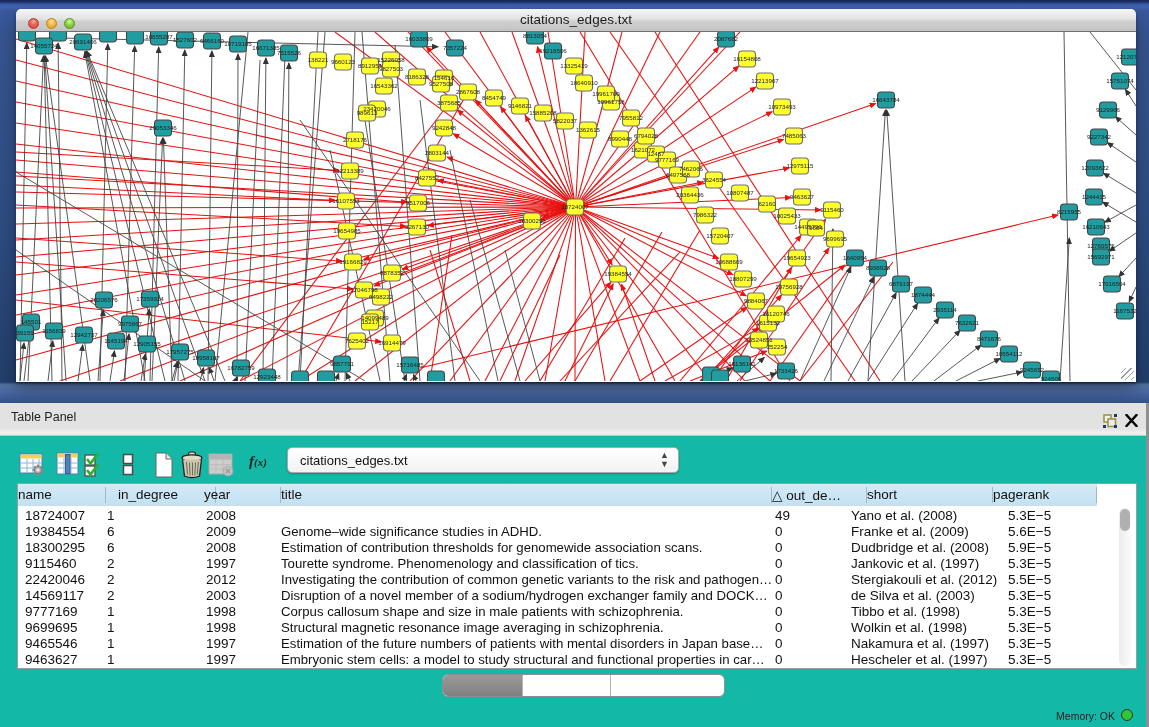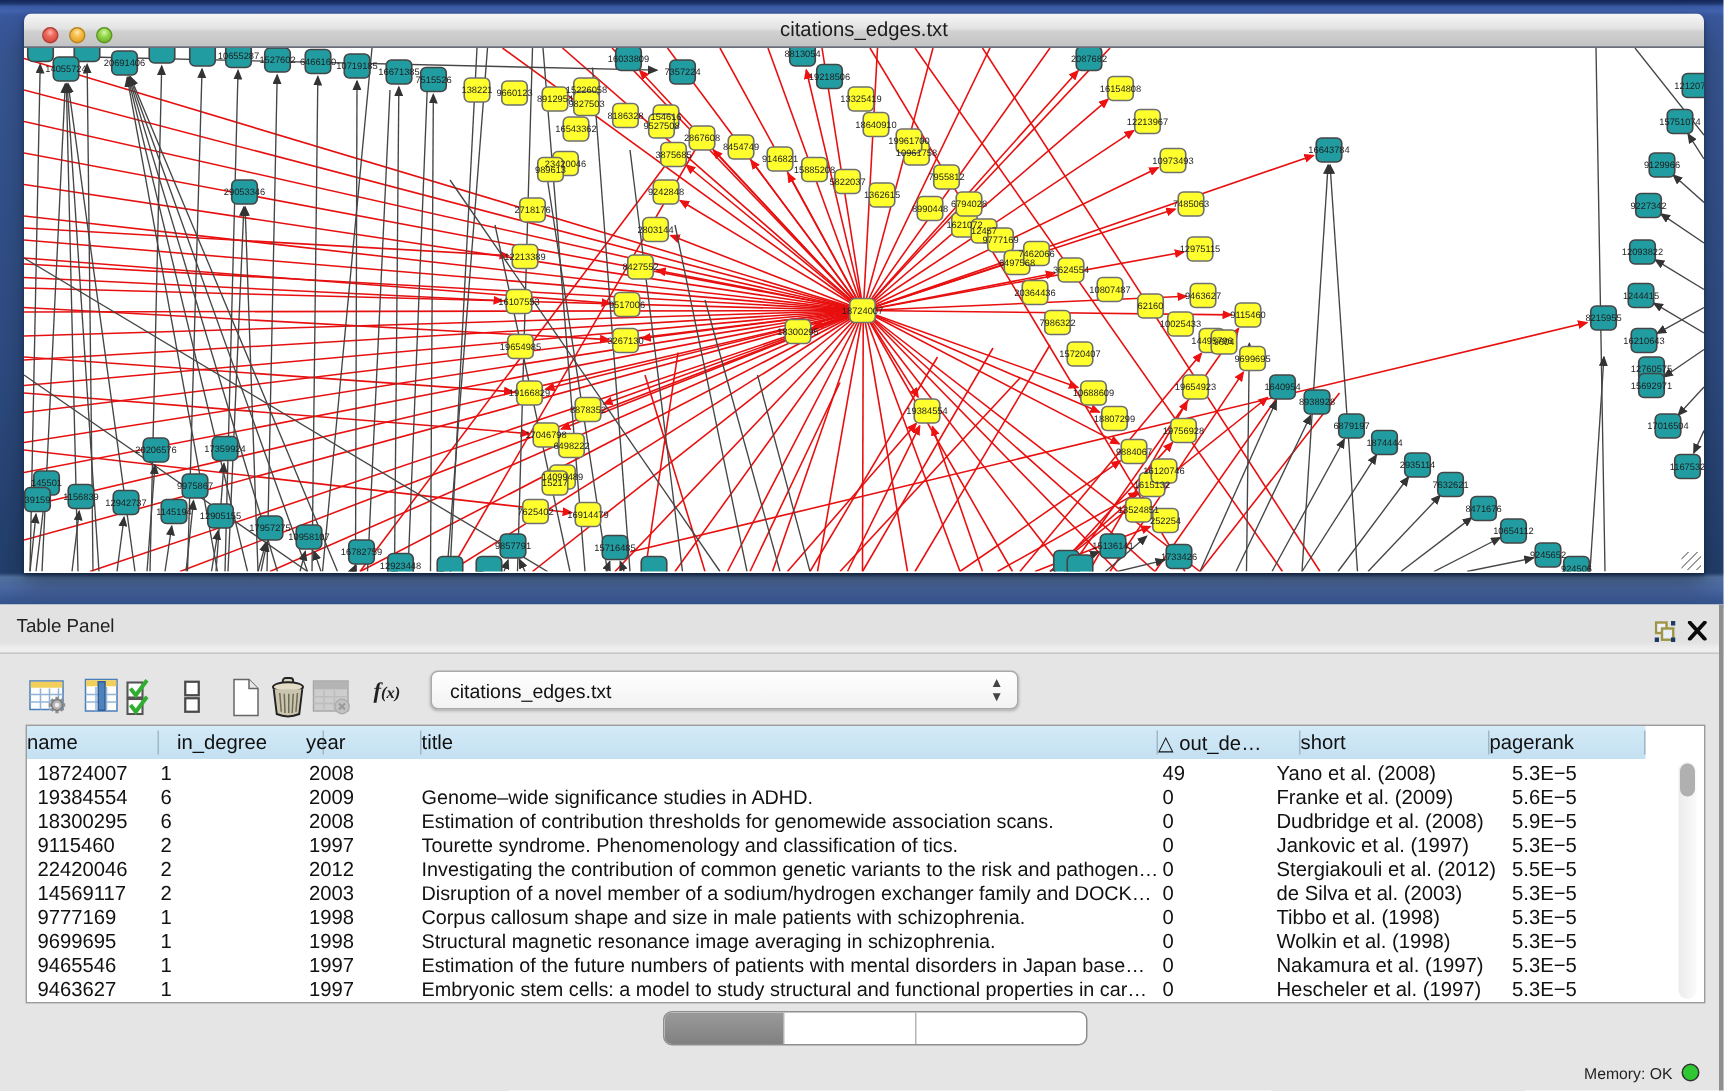--- a/index.html
+++ b/index.html
@@ -11,21 +11,21 @@
  background:linear-gradient(180deg,#f6f6f6 0%,#e3e3e3 45%,#d0d0d0 55%,#c3c3c3 100%);
  border-bottom:1px solid #6f6f6f;}
 #tbar .title{position:absolute;left:0;right:0;top:3px;text-align:center;font-size:13.5px;color:#1c1c1c;}
 .tl{position:absolute;top:9px;width:11px;height:11px;border-radius:50%;}
 #tl1{left:12px;background:radial-gradient(circle at 50% 30%,#ffb3ab 0%,#ec6a5e 35%,#d23f33 100%);border:1px solid #b13c33}
 #tl2{left:30px;background:radial-gradient(circle at 50% 30%,#ffe9b0 0%,#f6bb47 40%,#df9b1f 100%);border:1px solid #b98417}
 #tl3{left:48px;background:radial-gradient(circle at 50% 30%,#d7f8a8 0%,#91d649 40%,#63a71e 100%);border:1px solid #5d9421}
 #canvas{position:absolute;left:0;top:23px;width:1120px;height:350px;background:#fff;overflow:hidden;}
 #grip{position:absolute;right:2px;bottom:2px;width:13px;height:12px;
  background:repeating-linear-gradient(135deg,transparent 0 3px,#9a9a9a 3px 4px);}
-#panel{position:absolute;left:0;top:403px;width:1149px;height:324px;background:#e5e5e5;}
+#panel{position:absolute;left:0;top:403px;width:1149px;height:324px;background:#14b8a6;}
 #phead{position:absolute;left:0;top:0;width:100%;height:33px;background:linear-gradient(180deg,#e2e2e2 0%,#e2e2e2 78%,#eeeeee 92%,#ececec 100%);border-bottom:1px solid #c6c6c6;}
 #phead .t{position:absolute;left:11px;top:7px;font-size:12.5px;color:#222}
 #pfloat{position:absolute;right:32px;top:11px}
 #pclose{position:absolute;right:11px;top:11px}
 #toolbar{position:absolute;left:17px;top:44px;width:1120px;height:36px;}
 .tbi{position:absolute;top:4px;}
 #dropdown{position:absolute;left:270px;top:0px;width:392px;height:26px;background:linear-gradient(180deg,#ffffff,#f2f2f2);
  border:1px solid #a9a9a9;border-radius:5px;box-shadow:0 1px 2px rgba(0,0,0,.25);font-size:13px;color:#111;line-height:25px;padding-left:12px}
 #dropdown .ar{position:absolute;right:9px;top:3px;font-size:9px;color:#444;line-height:9px}
 #tablebox{position:absolute;left:17px;top:80px;width:1120px;height:186px;background:#fff;border:1px solid #9c9c9c;}

